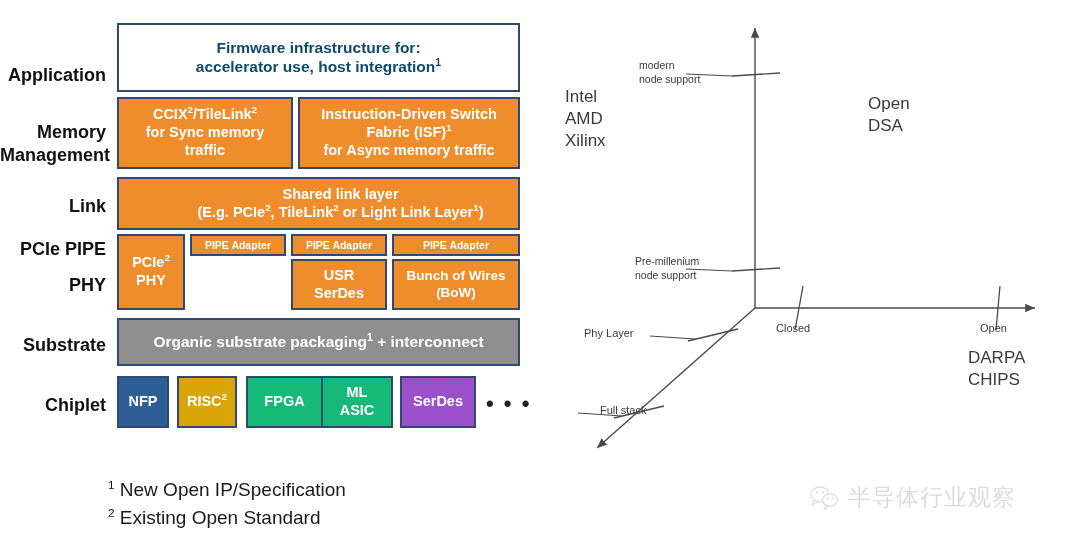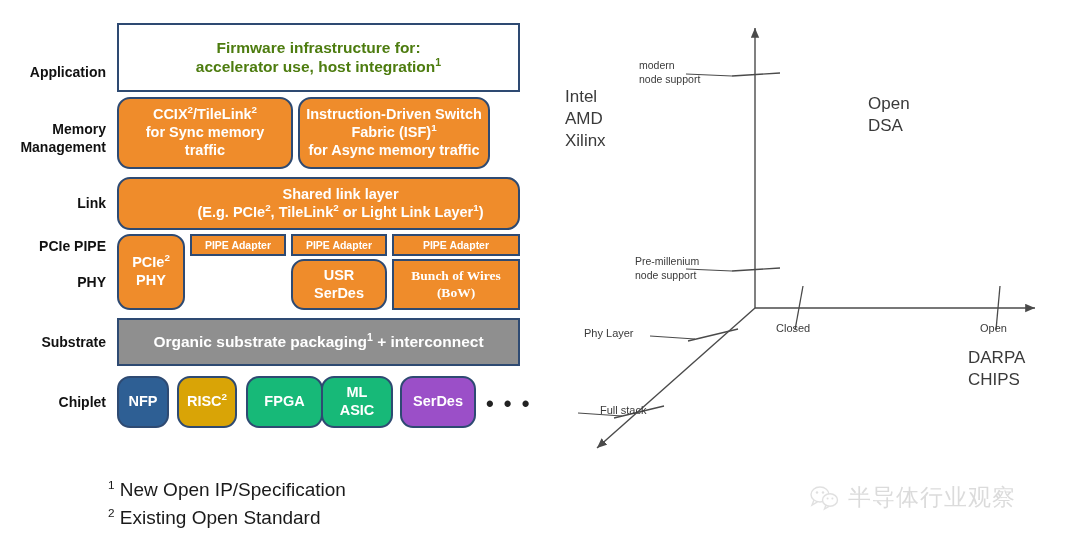--- a/index.html
+++ b/index.html
@@ -9,46 +9,46 @@
     font-family:"Liberation Sans", sans-serif;
     overflow:hidden;
     position:relative;
   }
   #root{position:relative;width:1080px;height:546px;}
 
   
   .row-label{
     position:absolute;
     font-weight:bold;
-    font-size:14px;
+    font-size:18px;
     color:#111;
     text-align:right;
     line-height:1.25;
     white-space:pre-line;
   }
   .box{
     position:absolute;
     box-sizing:border-box;
     border:2px solid #2e4a72;
     display:flex;
     align-items:center;
     justify-content:center;
     text-align:center;
     color:#ffffff;
     font-weight:bold;
     line-height:1.22;
   }
-  .box.white{background:#ffffff;color:#4d7c0f;font-weight:600;}
+  .box.white{background:#ffffff;color:#0c4a6e;font-weight:600;}
   .box.orange{background:#ef8c2b;}
   .box.grey{background:#8f8f8f;}
   .box .inner{padding:0 6px;width:100%;}
   sup{font-size:0.68em;vertical-align:super;line-height:0;}
 
   .f15{font-size:15.5px;}
-  .f14{font-size:14.5px;border-radius:13px;}
+  .f14{font-size:14.5px;}
   .f13{font-size:13.5px;}
   .f11{font-size:10.5px;}
 
   .ellipsis{
     position:absolute;
     font-size:22px;letter-spacing:2px;color:#222;font-weight:bold;
   }
 
   .footnote{
     position:absolute;
@@ -119,21 +119,21 @@
   </div>
 
   <div class="box orange f14" style="left:117px;top:97px;width:176px;height:72px;">
     <div class="inner">
       <span>CCIX</span><sup>2</sup><span>/TileLink</span><sup>2</sup><br>
       <span>for Sync memory</span><br>
       <span>traffic</span>
     </div>
   </div>
 
-  <div class="box orange f14" style="left:298px;top:97px;width:192px;height:72px;">
+  <div class="box orange f14" style="left:298px;top:97px;width:222px;height:72px;">
     <div class="inner">
       <span>Instruction-Driven Switch</span><br>
       <span>Fabric (ISF)</span><sup>1</sup><br>
       <span>for Async memory traffic</span>
     </div>
   </div>
 
   <div class="box orange f14" style="left:117px;top:177px;width:403px;height:53px;padding-left:44px;">
     <div class="inner">
       <span>Shared link layer</span><br>
@@ -157,21 +157,21 @@
   <div class="box orange f11" style="left:392px;top:234px;width:128px;height:22px;">
     <div class="inner">PIPE Adapter</div>
   </div>
 
   <div class="box orange f14" style="left:291px;top:259px;width:96px;height:51px;">
     <div class="inner">
       <span>USR</span><br>
       <span>SerDes</span>
     </div>
   </div>
-  <div class="box orange f13" style="left:392px;top:259px;width:128px;height:51px;font-family:Liberation Serif, serif;">
+  <div class="box orange f13" style="left:392px;top:259px;width:128px;height:51px;">
     <div class="inner">
       <span>Bunch of Wires</span><br>
       <span>(BoW)</span>
     </div>
   </div>
 
   <div class="box grey f15" style="left:117px;top:318px;width:403px;height:48px;">
     <div class="inner">
       <span>Organic substrate packaging</span><sup>1</sup><span> + interconnect</span>
     </div>

